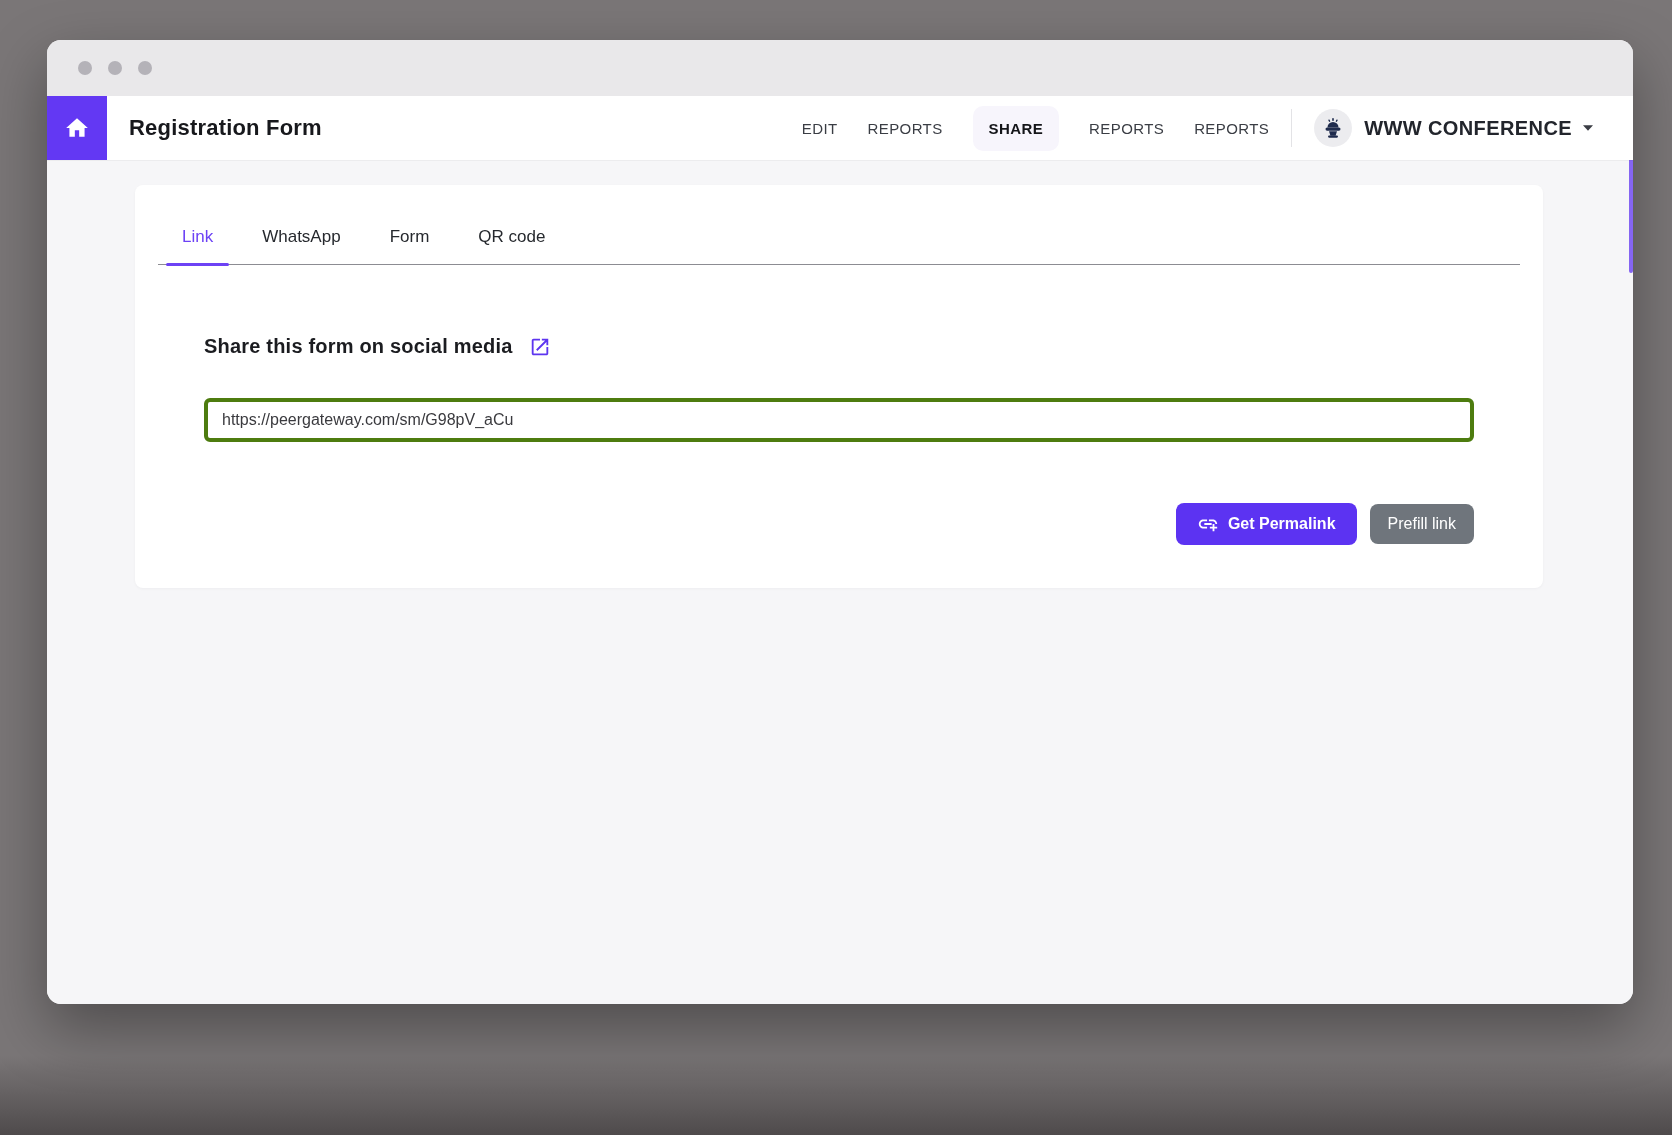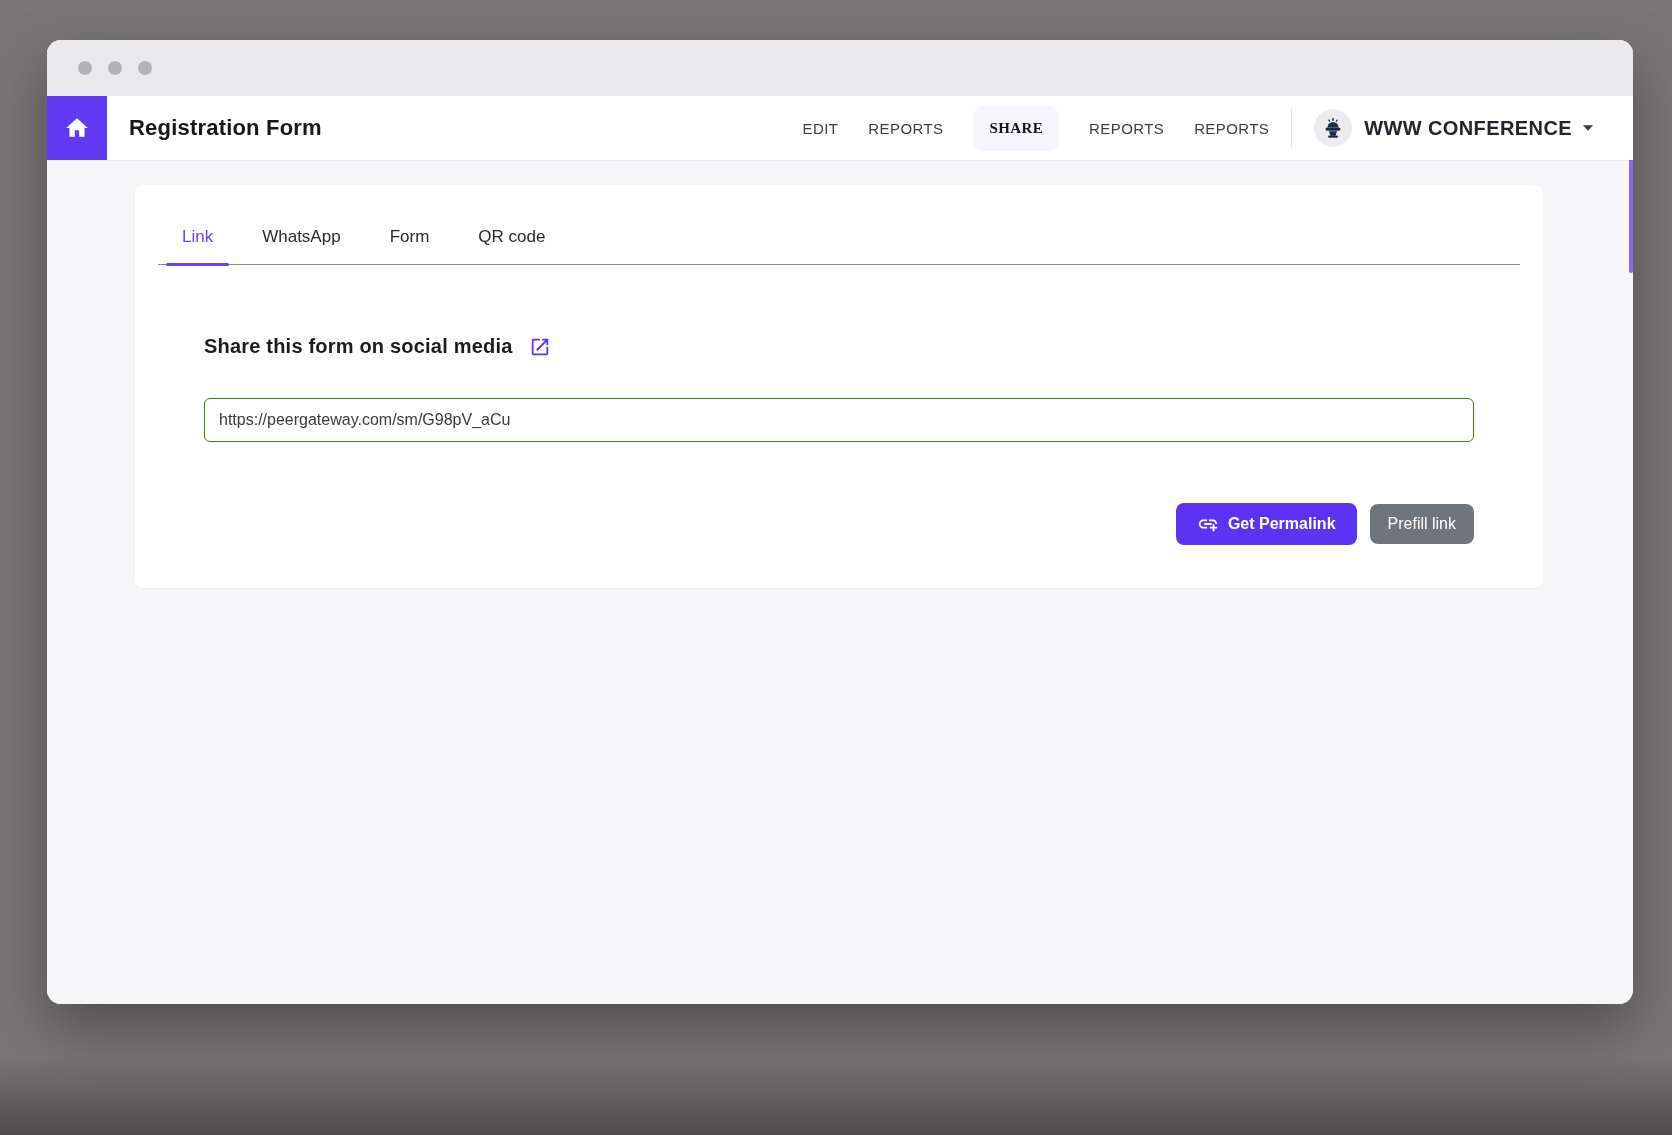--- a/index.html
+++ b/index.html
@@ -47,21 +47,20 @@
   }
   .nav { display: flex; gap: 30px; }
   .nav-item {
     font-size: 15px; letter-spacing: 0.4px; color: #3a3d44;
     font-weight: 500; cursor: pointer; white-space: nowrap;
   }
   .nav-item.active {
     font-weight: 700; color: #141519;
     background: #f7f5fc; border-radius: 10px; padding: 14px 16px;
     margin: -14px 0;
-    font-family: Liberation Serif, serif;
   }
   .divider {
     width: 1px; height: 38px; background: #e3e3e6; margin: 0 22px;
   }
   .account { display: flex; align-items: center; cursor: pointer; }
   .avatar {
     width: 38px; height: 38px; border-radius: 50%; background: #ececef;
     display: flex; align-items: center; justify-content: center; flex: 0 0 auto;
   }
   .account-name {
@@ -98,21 +97,21 @@
   
   .panel-body { padding: 58px 69px 0; }
   .share-heading-row { display: flex; align-items: center; gap: 16px; }
   .share-heading {
     font-size: 20px; font-weight: 700; color: #1b1c20; letter-spacing: 0.2px;
   }
   .ext-icon { display: flex; cursor: pointer; }
 
   .link-input {
     margin-top: 40px; width: 1270px; height: 44px;
-    border: 1px solid #4d7c0f; border-radius: 6px;
+    border: 4px solid #4d7c0f; border-radius: 6px;
     padding: 0 14px; font-size: 16px; color: #3a3a3e;
     font-family: "Liberation Sans", sans-serif;
     background: #ffffff; outline: none; display: block;
   }
 
   .btn-row {
     margin-top: 61px; width: 1270px;
     display: flex; justify-content: flex-end; align-items: center; gap: 13px;
   }
   .btn {

